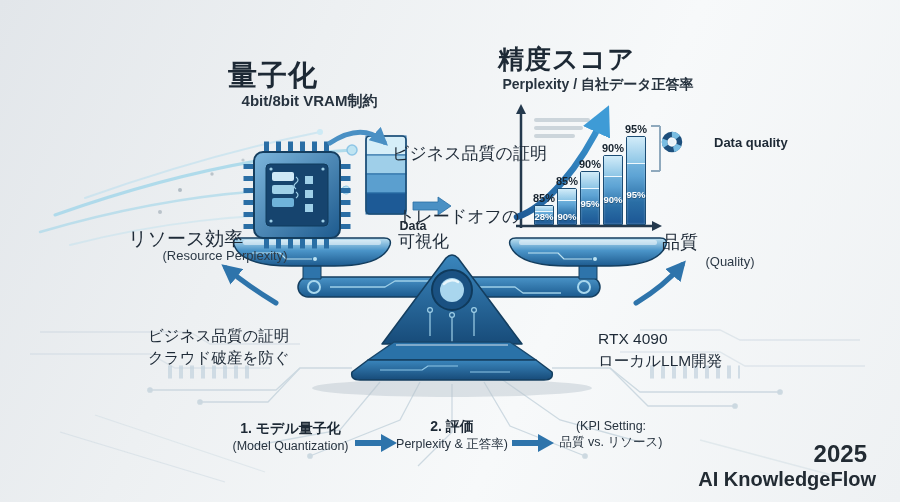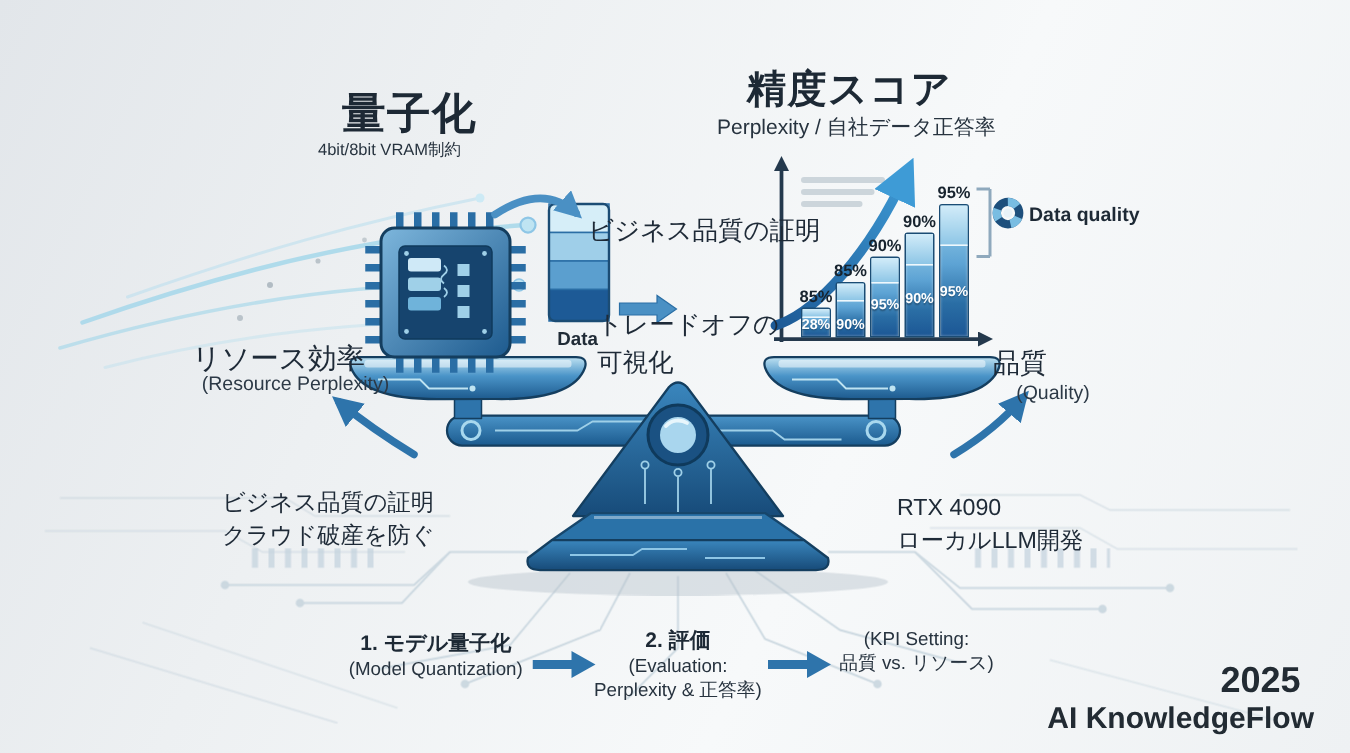--- a/index.html
+++ b/index.html
@@ -3,23 +3,23 @@
 <meta charset="utf-8">
 <style>
   html,body{margin:0;padding:0;background:#ffffff;}
   #stage{
     position:relative;width:900px;height:502px;overflow:hidden;
     font-family:"Liberation Sans","DejaVu Sans",sans-serif;
     background:linear-gradient(115deg,#e2e6ea 0%,#edf0f2 30%,#f7f9fa 62%,#eef1f3 100%);
   }
   .abs{position:absolute;}
   .jp-title{font-weight:bold;color:#1d2935;text-align:left;letter-spacing:1px;}
-  .jp-sub{font-weight:400;color:#27333f;}
+  .jp-sub{font-weight:700;color:#27333f;text-align:center;}
   .note{font-weight:normal;color:#1e2a37;text-align:left;}
-  .small-sub{font-weight:500;color:#2c3946;text-align:center;}
+  .small-sub{font-weight:500;color:#2c3946;text-align:center;margin-left:28px;}
   
   #chart-bars{position:absolute;left:534px;top:95px;width:125px;height:130px;}
   .bar-cell{position:absolute;bottom:0;width:20px;}
   .bar-body{position:absolute;bottom:0;left:0;right:0;
     border:1px solid #1b4c74;border-radius:2px 2px 0 0;
     background:linear-gradient(180deg,#9fd4ee 0%,#5da3d4 45%,#2a6ea5 75%,#1c5795 100%);
     box-shadow:inset 0 0 2px rgba(255,255,255,.4);}
   .bar-cap{position:absolute;top:0;left:0;right:0;height:30%;
     background:linear-gradient(180deg,#d2ecf9,#8ec6e6);
     border-bottom:1px solid rgba(255,255,255,.65);}
@@ -203,21 +203,21 @@
     <path d="M517,217 C545,208 580,168 604,116" fill="none" stroke="url(#gGrow)" stroke-width="6.5" stroke-linecap="round" marker-end="url(#ahGrow)"></path>
     <path d="M651,126 h9 M660,126 v45 M651,171 h9" fill="none" stroke="#8fa9bd" stroke-width="2"></path>
     <g>
       <circle cx="672" cy="142" r="7.5" fill="none" stroke="#1d4f7c" stroke-width="5.5"></circle>
       <circle cx="672" cy="142" r="7.5" fill="none" stroke="#7ec3e8" stroke-width="5.5" stroke-dasharray="7 9" stroke-dashoffset="-3" opacity="0.95"></circle>
       <circle cx="672" cy="142" r="3" fill="#e8f2f8"></circle>
     </g>
   </svg>
 
   <div class="abs jp-title" style="left:228px;top:56px;width:165px;font-size:29px">量子化</div>
-  <div class="abs jp-sub" style="left:212px;top:92px;width:195px;font-size:11px">4bit/8bit VRAM制約</div>
+  <div class="abs jp-sub" style="left:212px;top:92px;width:195px;font-size:15px">4bit/8bit VRAM制約</div>
 
   <div class="abs jp-title" style="left:498px;top:42px;width:200px;font-size:26px">精度スコア</div>
   <div class="abs jp-sub" style="left:478px;top:76px;width:240px;font-size:14px">Perplexity / 自社データ正答率</div>
 
   <div class="abs note" style="left:392px;top:142px;width:180px;font-size:17px">ビジネス品質の証明</div>
 
   <div class="abs note" style="left:398px;top:205px;width:140px;font-size:17px;line-height:1.45">
     <span>トレードオフの</span><br>
     <span>可視化</span>
   </div>
@@ -282,21 +282,20 @@
 
   <div class="abs" style="left:213px;top:420px;width:155px">
     <div class="step-title">1. モデル量子化</div>
     <div class="step-sub">(Model Quantization)</div>
   </div>
   <svg class="abs" width="44" height="22" style="left:355px;top:432px">
     <path d="M0,8 h26 v-6 l16,9 l-16,9 v-6 h-26 z" fill="#2e74ab"></path>
   </svg>
   <div class="abs" style="left:377px;top:418px;width:150px">
     <div class="step-title">2. 評価</div>
-    <div class="step-sub">(Evaluation:</div>
     <div class="step-sub">Perplexity &amp; 正答率)</div>
   </div>
   <svg class="abs" width="44" height="22" style="left:512px;top:432px">
     <path d="M0,8 h26 v-6 l16,9 l-16,9 v-6 h-26 z" fill="#2e74ab"></path>
   </svg>
   <div class="abs" style="left:535px;top:418px;width:152px">
     <div class="step-sub">(KPI Setting:</div>
     <div class="step-sub">品質 vs. リソース)</div>
   </div>
 

